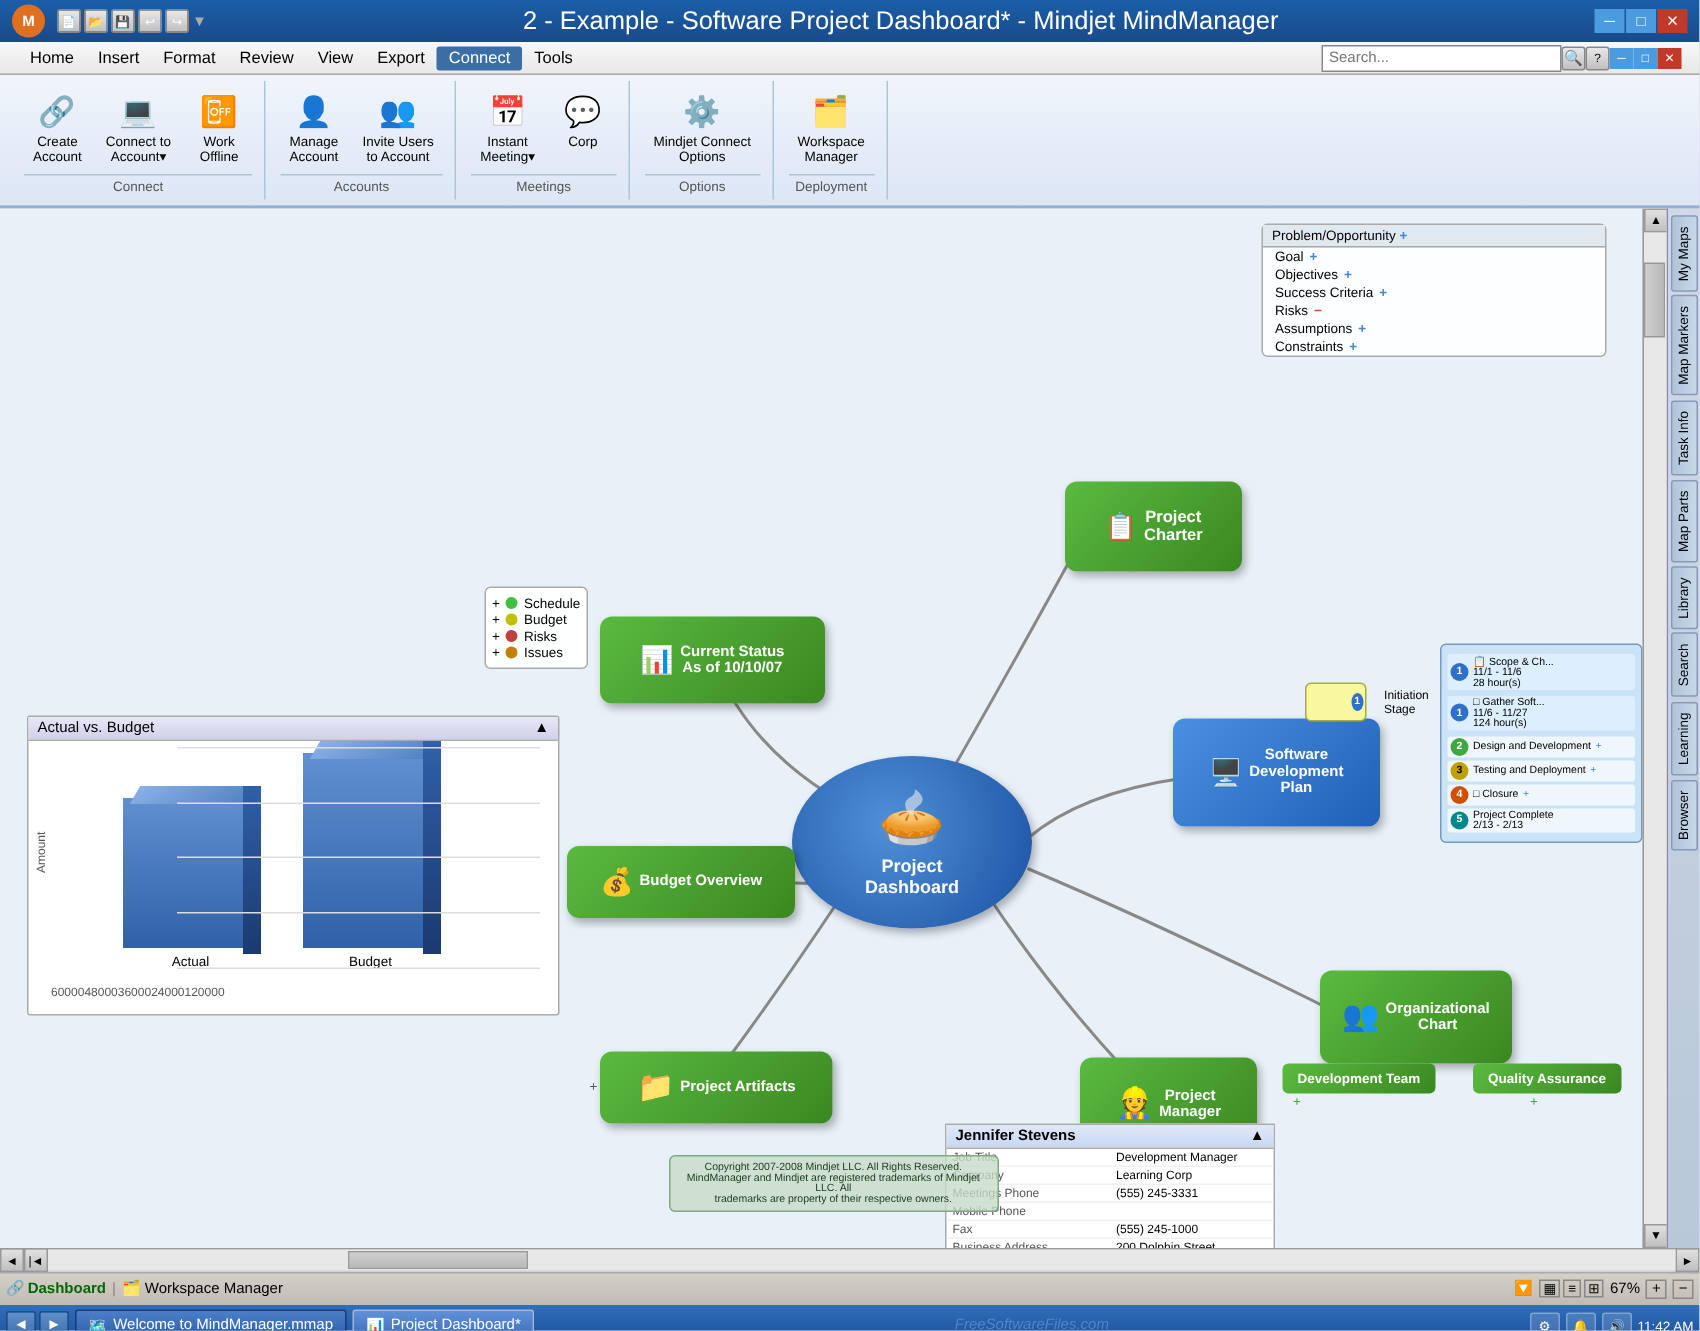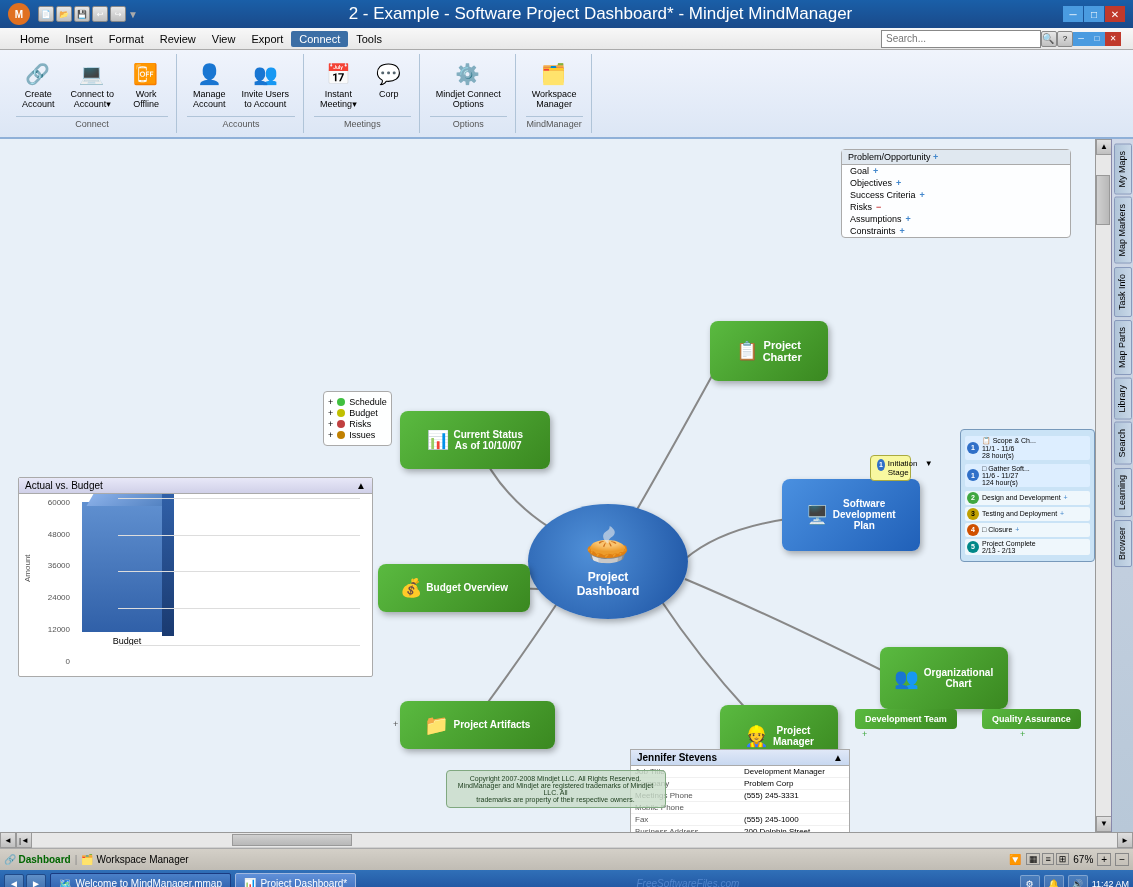--- a/index.html
+++ b/index.html
@@ -60,21 +60,21 @@
     .taskbar-icon { width: 20px; height: 18px; background: rgba(255,255,255,0.15); border: 1px solid rgba(255,255,255,0.3); border-radius: 2px; display: flex; align-items: center; justify-content: center; color: white; font-size: 9px; cursor: pointer; }
     
     .map-node { position: absolute; border-radius: 8px; display: flex; align-items: center; justify-content: center; text-align: center; font-weight: bold; color: white; cursor: pointer; box-shadow: 2px 3px 6px rgba(0,0,0,0.3); }
     
     .node-green { background: linear-gradient(135deg, #5aba40, #3a8820); }
     .node-blue-mid { background: linear-gradient(135deg, #4a90e0, #2060b8); }
     
     .chart-box { position: absolute; left: 18px; top: 338px; width: 355px; height: 200px; background: white; border: 1px solid #aaa; border-radius: 2px; }
     .chart-title { background: linear-gradient(180deg, #e8e8f8, #d0d0e8); font-size: 10px; padding: 2px 6px; border-bottom: 1px solid #aaa; display: flex; justify-content: space-between; }
     .chart-content { padding: 4px; display: flex; height: calc(100% - 22px); }
-    .chart-y-axis { display: flex; flex-direction: column; justify-content: space-between; font-size: 8px; color: #555; padding-right: 4px; align-items: flex-end; width: 40px; }
+    .chart-y-axis { display: flex; flex-direction: row; justify-content: space-between; font-size: 8px; color: #555; padding-right: 4px; align-items: flex-end; width: 40px; }
     
     .contact-card { position: absolute; left: 630px; top: 610px; width: 220px; background: white; border: 1px solid #aaa; font-size: 9px; }
     .contact-title-bar { background: linear-gradient(180deg, #e0e8f8, #c8d8f0); padding: 2px 6px; font-weight: bold; font-size: 10px; display: flex; justify-content: space-between; align-items: center; border-bottom: 1px solid #aaa; }
     .contact-row { display: flex; padding: 1px 4px; border-bottom: 1px solid #f0f0f0; }
     .contact-label { width: 80px; color: #555; font-size: 8px; }
     .contact-value { flex: 1; font-size: 8px; padding-left: 29px; }
 
     .right-panel { position: absolute; right: 38px; top: 0; width: 230px; background: rgba(255,255,255,0.9); border: 1px solid #aaa; border-radius: 4px; font-size: 9px; }
     .right-panel-title { background: #e0e8f0; padding: 2px 6px; font-size: 9px; border-bottom: 1px solid #aaa; }
     .right-panel-item { padding: 1px 8px; display: flex; align-items: center; gap: 4px; }
@@ -208,21 +208,21 @@
       <div class="ribbon-group-label">Options</div>
     </div>
 
     <div class="ribbon-group">
       <div class="ribbon-group-items">
         <div class="ribbon-btn">
           <div class="ribbon-btn-icon">🗂️</div>
           <div class="ribbon-btn-label">Workspace<br>Manager</div>
         </div>
       </div>
-      <div class="ribbon-group-label">MindManager</div>
+      <div class="ribbon-group-label">Deployment</div>
     </div>
   </div>
 </div>
 
 <div style="display:flex; height: 693px; position:relative;">
 
   <div class="canvas" style="position:relative; overflow:hidden;">
 
     <svg class="connections-svg">
 
@@ -294,21 +294,21 @@
     </div>
 
     <div class="map-node node-blue-mid" style="left:782px; top:340px; width:138px; height:72px; font-size:10px;">
       <div style="display:flex; align-items:center; gap:4px;">
         <span style="font-size:18px;">🖥️</span>
         <span>Software<br>Development<br>Plan</span>
       </div>
     </div>
 
     <div class="stage-box" style="left:870px; top:316px;">
-      <div style="display:flex; align-items:flex-start; gap:3px; font-size:8px;">
+      <div style="display:flex; align-items:center; gap:14px; font-size:8px;margin-left:24px;">
         <span style="background:#3070c8; color:white; border-radius:50%; width:12px;height:12px;display:flex;align-items:center;justify-content:center;font-size:7px;font-weight:bold;">1</span>
         <span>Initiation Stage</span>
         <span>▼</span>
       </div>
     </div>
 
     <div class="task-panel" style="left:960px; top:290px; width:135px;">
       <div class="task-item" style="background:#ddeeff;">
         <div class="task-num num-blue">1</div>
         <div>
@@ -366,20 +366,29 @@
         <div class="chart-y-axis">
           <span>60000</span>
           <span>48000</span>
           <span>36000</span>
           <span>24000</span>
           <span>12000</span>
           <span>0</span>
         </div>
         <div style="flex:1; position:relative; display:flex; align-items:flex-end; padding:4px 8px 20px; gap:30px;">
 
+          <div style="position:relative; width:90px;">
+            <div style="width:80px; height:100px; background: linear-gradient(180deg, #6090d0, #3060a8); position:relative;">
+
+              <div style="position:absolute; top:-8px; left:0; width:80px; height:12px; background:linear-gradient(135deg,#8ab0e8,#5080c0); transform:skewX(-30deg) translateX(8px);"></div>
+
+              <div style="position:absolute; top:-8px; right:-12px; width:12px; height:112px; background:linear-gradient(180deg,#3060a8,#1a3a70);"></div>
+            </div>
+            <div style="text-align:center; font-size:9px; margin-top:4px;">Actual</div>
+          </div>
 
           <div style="position:relative; width:90px;">
             <div style="width:80px; height:130px; background: linear-gradient(180deg, #6090d0, #3060a8); position:relative;">
               <div style="position:absolute; top:-8px; left:0; width:80px; height:12px; background:linear-gradient(135deg,#8ab0e8,#5080c0); transform:skewX(-30deg) translateX(8px);"></div>
               <div style="position:absolute; top:-8px; right:-12px; width:12px; height:142px; background:linear-gradient(180deg,#3060a8,#1a3a70);"></div>
             </div>
             <div style="text-align:center; font-size:9px; margin-top:4px;">Budget</div>
           </div>
 
           <div style="position:absolute; bottom:20px; left:44px; right:8px; top:0; display:flex; flex-direction:column; justify-content:space-between; pointer-events:none;">
@@ -425,21 +434,21 @@
       <div class="contact-title-bar">
         <span>Jennifer Stevens</span>
         <span style="cursor:pointer;">▲</span>
       </div>
       <div class="contact-row">
         <div class="contact-label">Job Title</div>
         <div class="contact-value">Development Manager</div>
       </div>
       <div class="contact-row">
         <div class="contact-label">Company</div>
-        <div class="contact-value">Problem Corp</div>
+        <div class="contact-value">Learning Corp</div>
       </div>
       <div class="contact-row">
         <div class="contact-label">Meetings Phone</div>
         <div class="contact-value">(555) 245-3331</div>
       </div>
       <div class="contact-row">
         <div class="contact-label">Mobile Phone</div>
         <div class="contact-value"></div>
       </div>
       <div class="contact-row">

